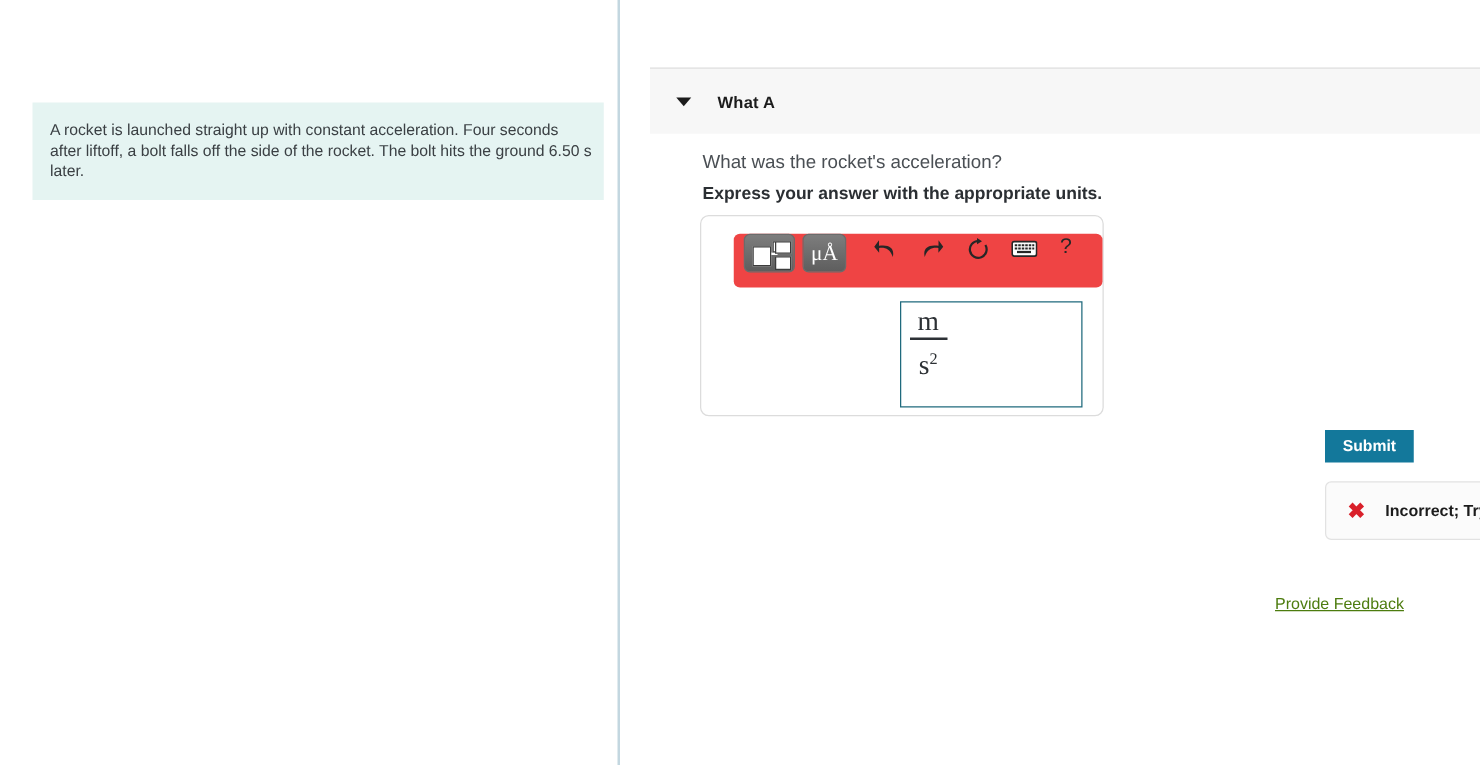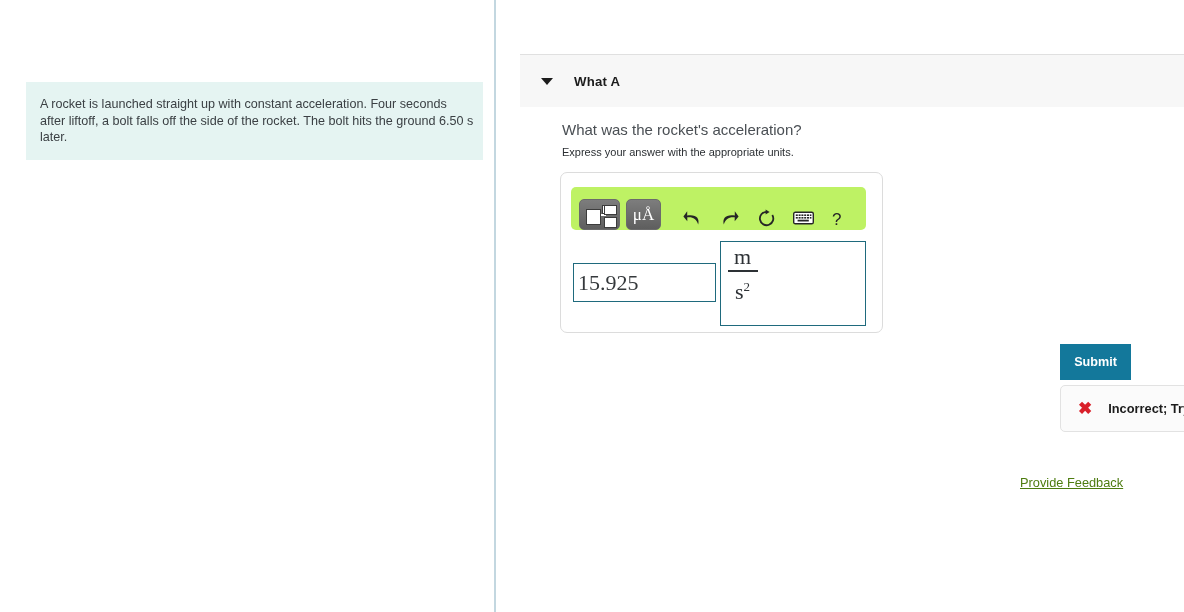--- a/index.html
+++ b/index.html
@@ -75,48 +75,48 @@
   
   #question-text {
     position: absolute;
     left: 64px; top: 121px;
     font-size: 15px;
     color: #4a4f54;
   }
   #instruction-text {
     position: absolute;
     left: 64px; top: 146px;
-    font-size: 11px;
-    font-weight: normal;
+    font-size: 14px;
+    font-weight: bold;
     color: #2b2f33;
   }
 
   
   #answer-box {
     position: absolute;
     left: 62px; top: 172px;
     width: 323px;
     height: 161px;
     border: 1px solid #dcdcdc;
     border-radius: 7px;
     background: #ffffff;
     box-sizing: border-box;
   }
 
   
   #answer-toolbar {
     position: absolute;
-    left: 10px; top: 14px;
+    left: 26px; top: 14px;
     width: 295px;
     height: 43px;
-    background: #bef264;
+    background: #ef4444;
     border-radius: 5px;
     box-sizing: border-box;
     display: flex;
-    align-items: flex-end;
+    align-items: flex-start;
   }
   .tool-btn {
     border: 1px solid #6b6b6b;
     border-radius: 5px;
     background: linear-gradient(#7d7d7d, #5e5e5e);
     box-sizing: border-box;
     display: flex;
     align-items: center;
     justify-content: center;
     cursor: pointer;
@@ -223,21 +223,21 @@
     position: absolute;
     left: 562px; top: 344px;
     display: flex;
     align-items: center;
   }
   #submit-button {
     background: #13789b;
     color: #ffffff;
     border: none;
     width: 71px;
-    height: 36px;
+    height: 26px;
     font-family: "Liberation Sans", sans-serif;
     font-size: 12.6px;
     font-weight: bold;
     cursor: pointer;
     padding: 0;
   }
 
   
   #feedback-banner {
     position: absolute;
@@ -344,21 +344,20 @@
             <rect x="14" y="6" width="2" height="1.6"></rect>
             <rect x="16.8" y="6" width="1.6" height="1.6"></rect>
             <rect x="4.6" y="8.7" width="11.2" height="1.8"></rect>
           </g>
         </svg>
       </div>
 
       <div id="tool-help">?</div>
     </div>
 
-    <input id="answer-value-field" type="text" value="15.925" style="">
 
     <div id="answer-units-field">
       <div id="units-fraction">
         <div id="units-numerator">m</div>
         <div id="units-bar"></div>
         <div id="units-denominator"><span>s</span><sup>2</sup></div>
       </div>
     </div>
   </div>
 

